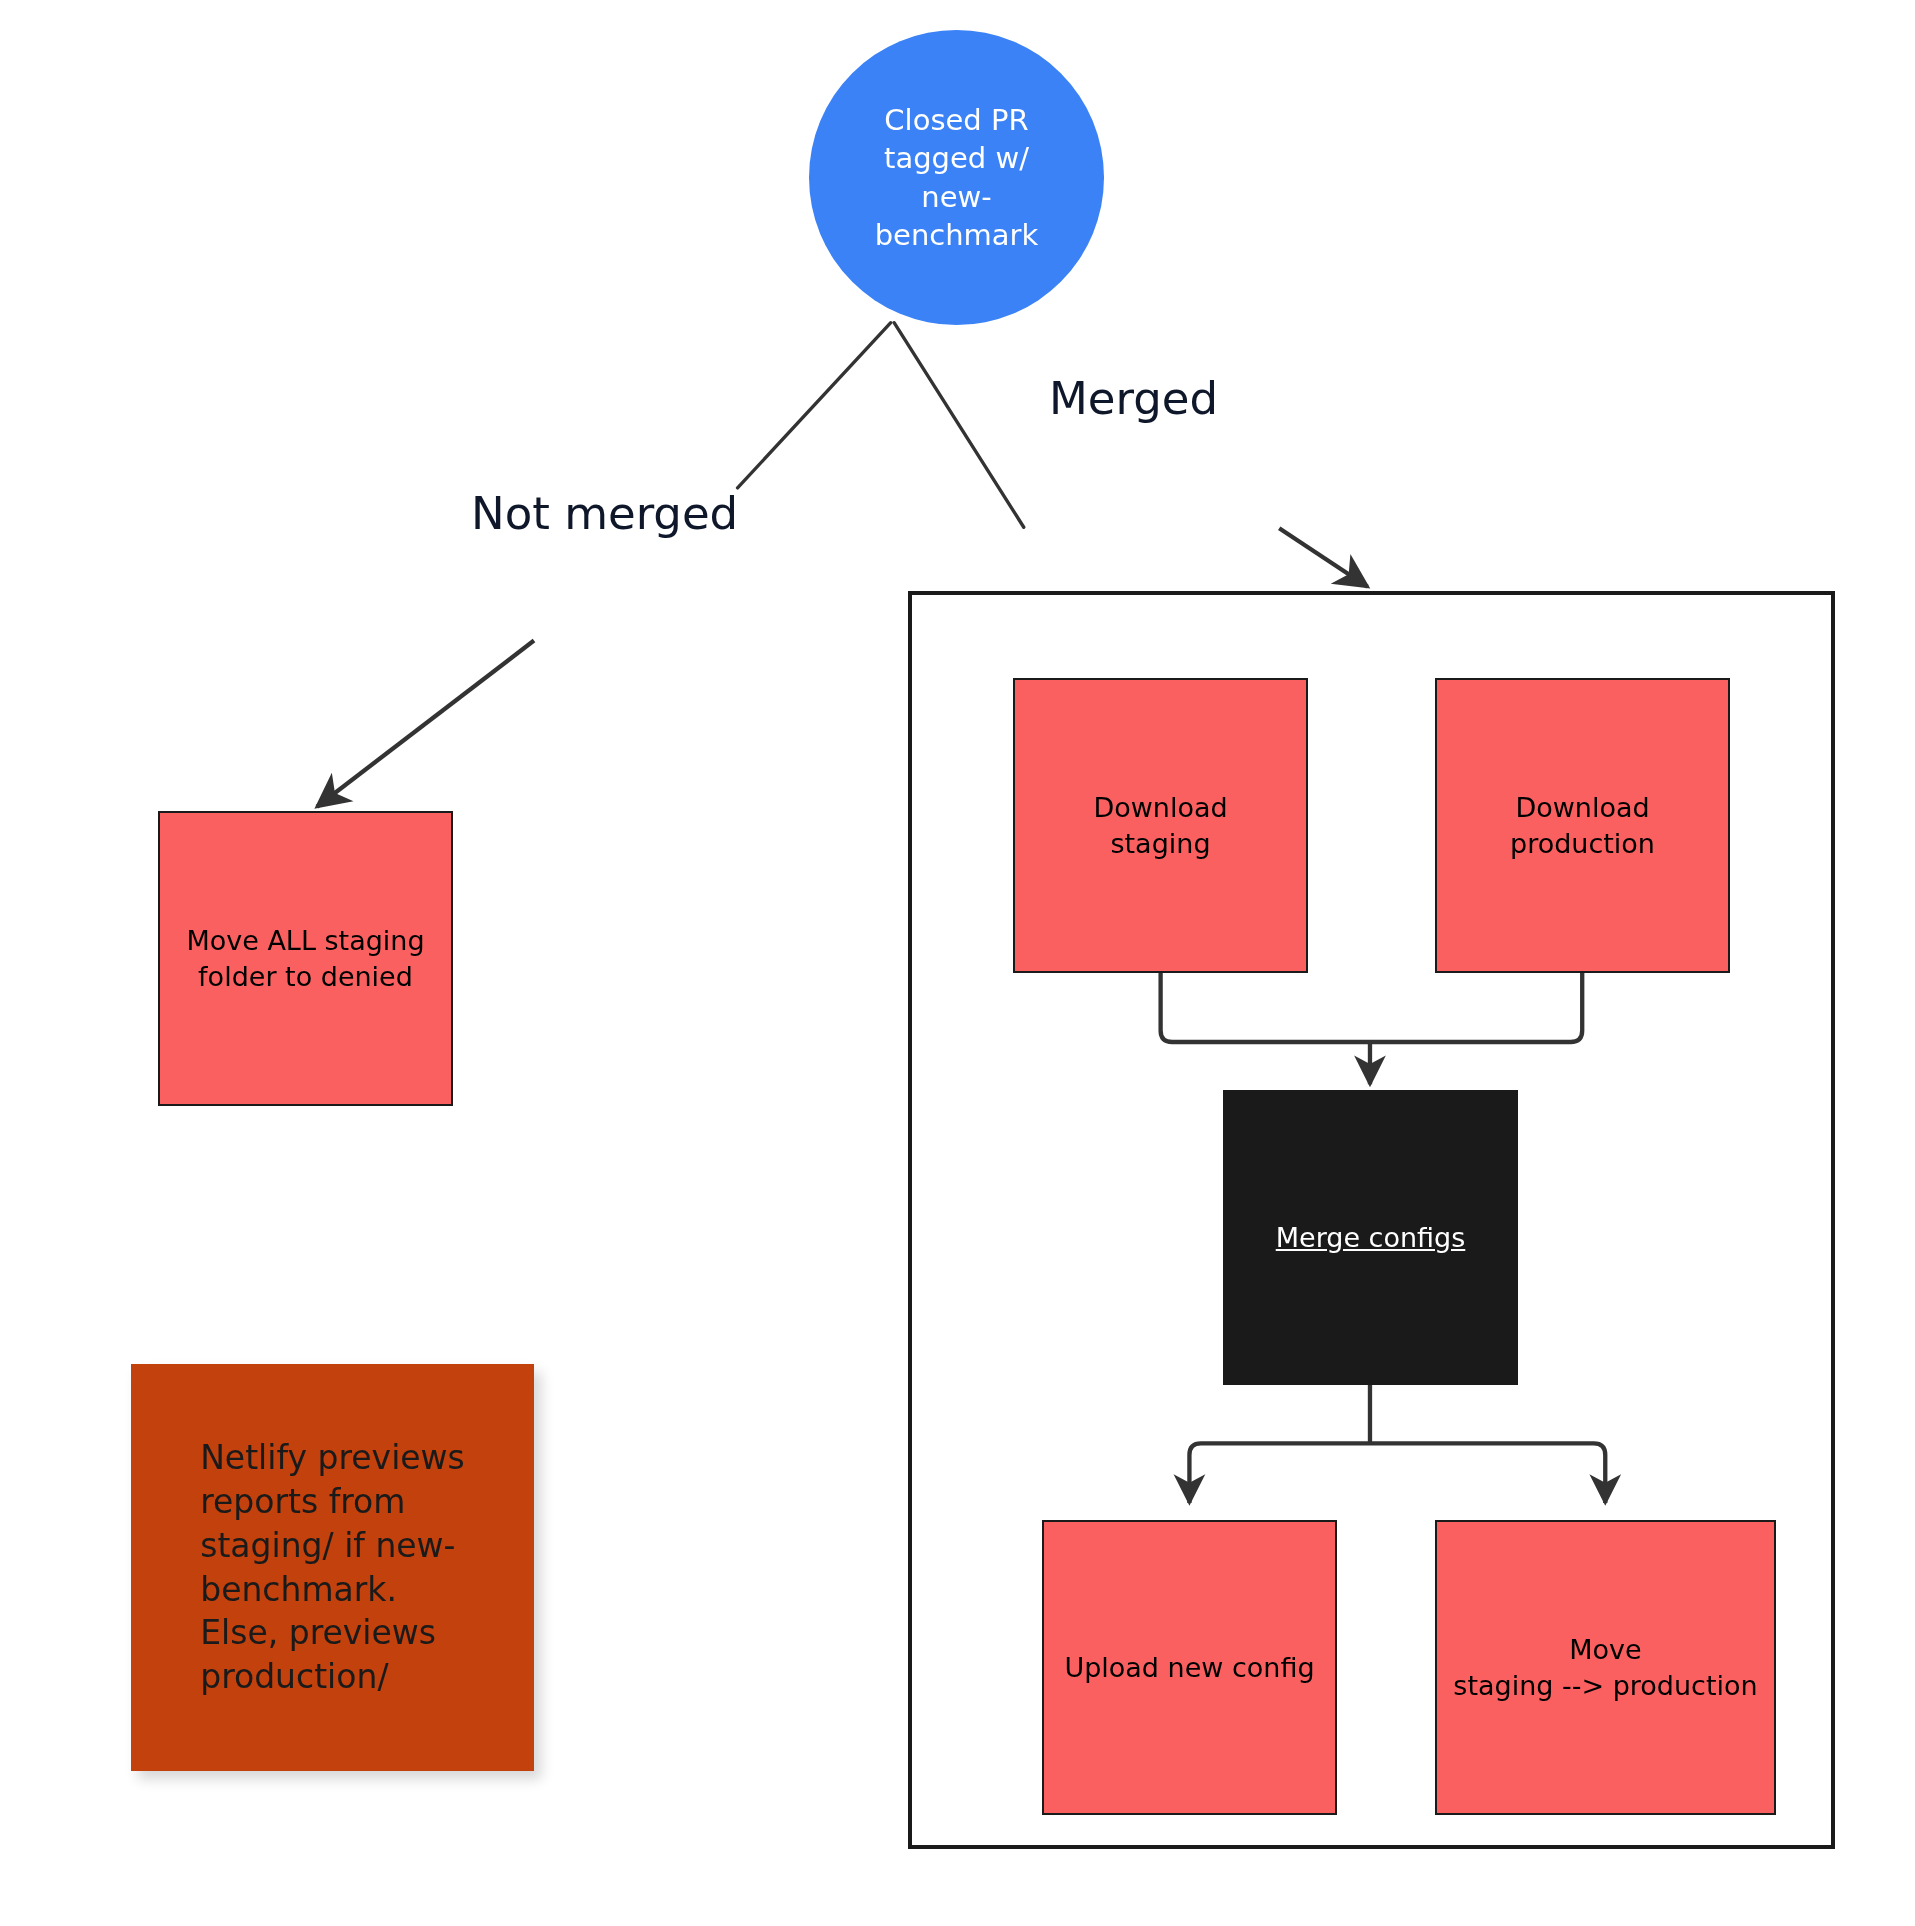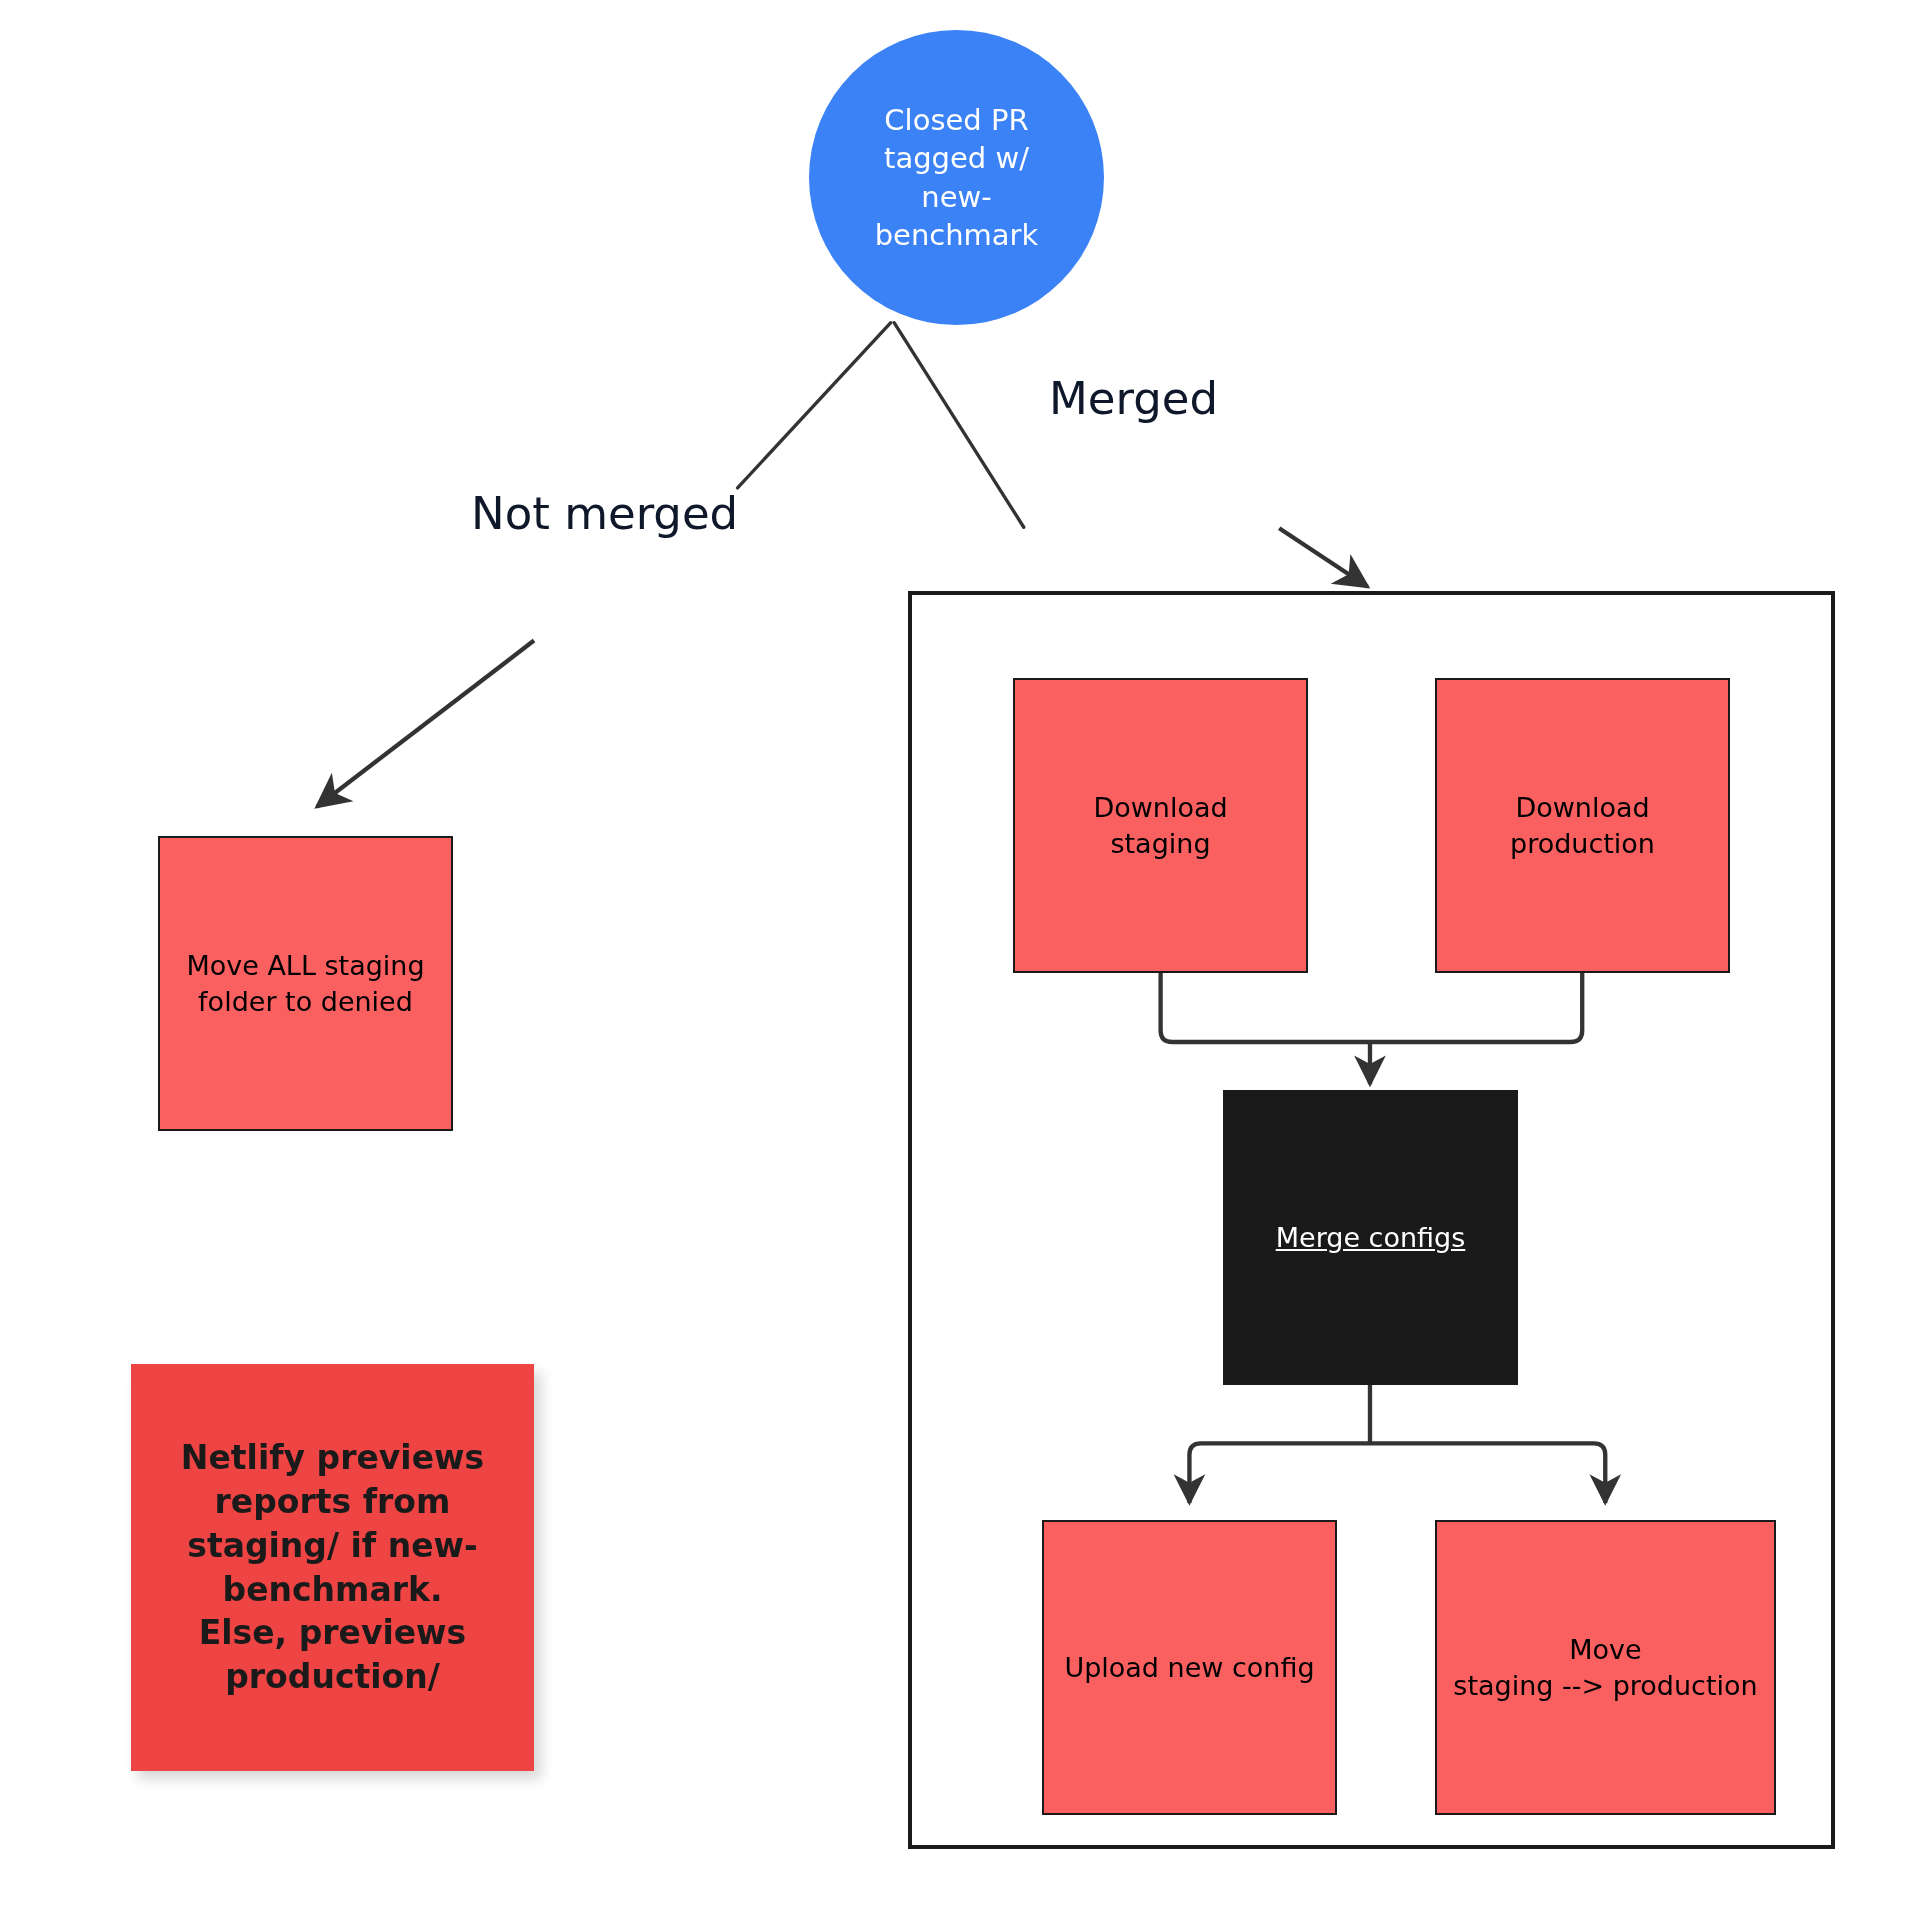--- a/index.html
+++ b/index.html
@@ -54,46 +54,44 @@
   }
   .group-box {
     position: absolute;
     box-sizing: border-box;
     background: transparent;
     border: 4.3px solid #1a1a1a;
   }
   .sticky {
     position: absolute;
     box-sizing: border-box;
-    background: #ef4444;
+    background: #c2410c;
     color: #1a1a1a;
     display: flex;
     align-items: center;
     justify-content: center;
-    text-align: center;
+    text-align: left;
     line-height: 1.33;
     white-space: pre-line;
     box-shadow: 6.7px 7.7px 12.5px rgba(0,0,0,0.16);
-    font-weight: bold;
   }
   .edge-label {
     position: absolute;
     color: #0f172a;
     white-space: nowrap;
   }
 
   
   #circle-start {
     left: 809px; top: 30px; width: 295px; height: 295px;
     font-size: 29px;
   }
   #box-move-denied {
     left: 158px; top: 811px; width: 295px; height: 295px;
     font-size: 27px;
-    margin-top: 25px;
   }
   #box-download-staging {
     left: 1013px; top: 678px; width: 295px; height: 295px;
     font-size: 27px;
   }
   #box-download-production {
     left: 1435px; top: 678px; width: 295px; height: 295px;
     font-size: 27px;
   }
   #box-merge-configs {

